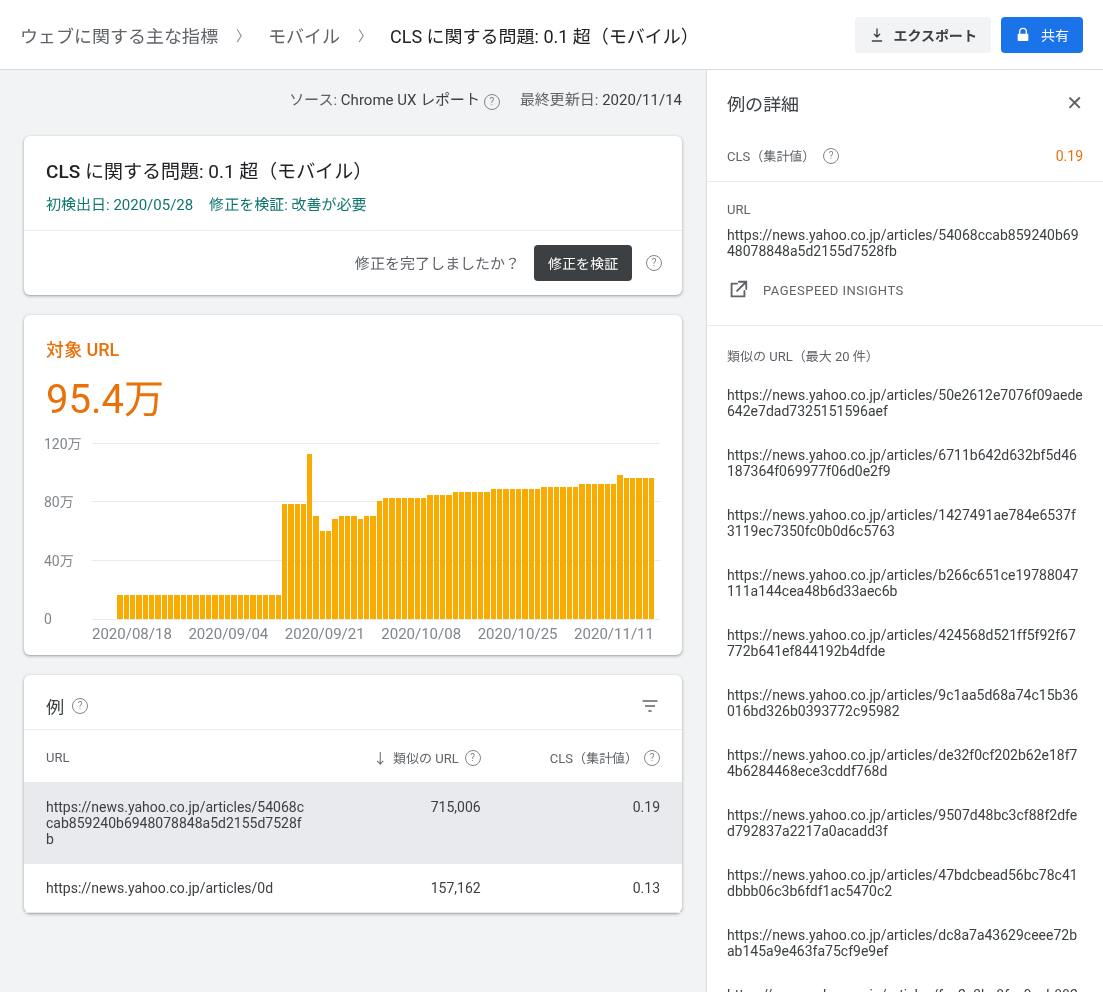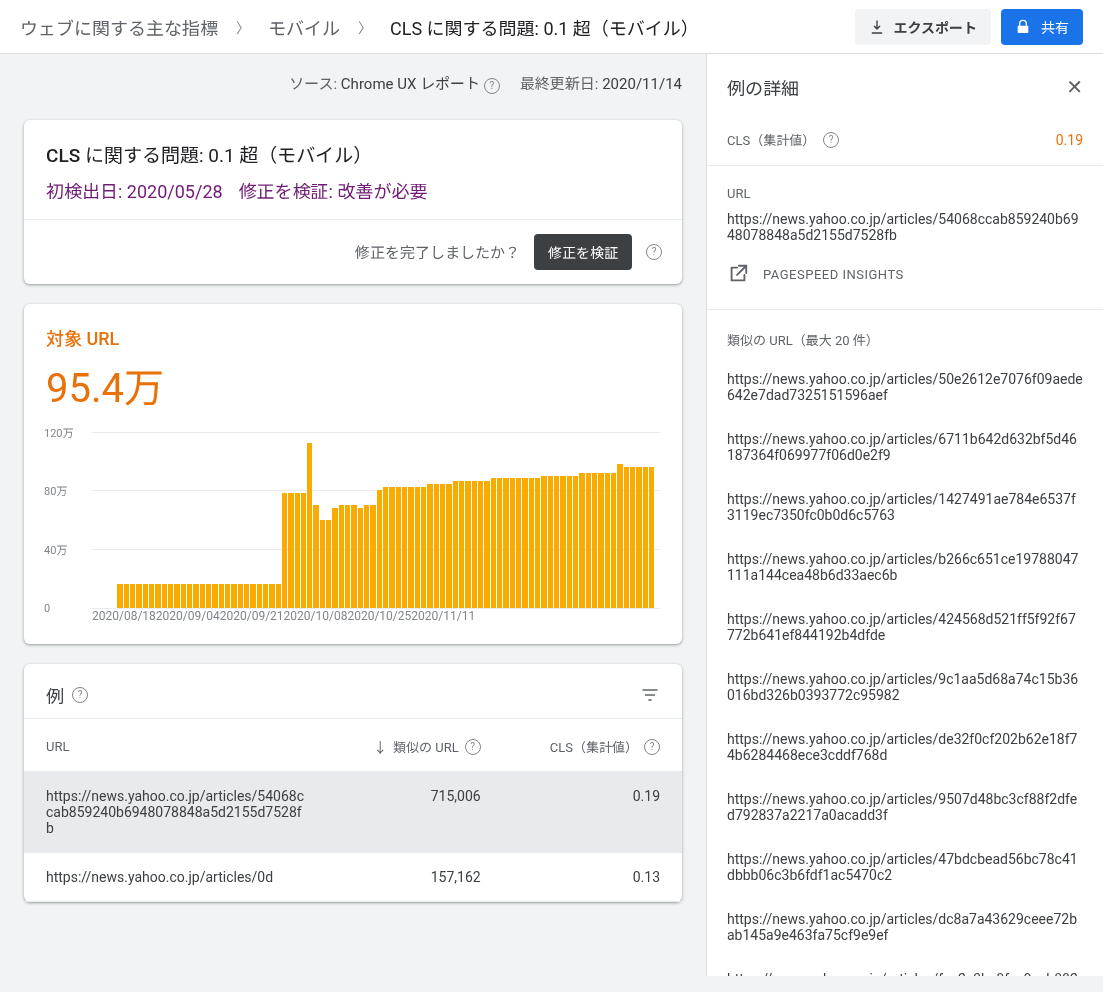--- a/index.html
+++ b/index.html
@@ -1,18 +1,18 @@
 <!DOCTYPE html>
 <html><head>
 <meta charset="utf-8">
 <style>
 * { box-sizing: border-box; margin: 0; padding: 0; }
 body { font-family: Roboto, "Noto Sans JP", Arial, sans-serif; background: #f1f3f4; color: #202124; width: 1103px; height: 992px; overflow: hidden; }
 
-.topbar { display: flex; align-items: center; justify-content: space-between; background: #fff; height: 54px; padding: 0 20px; border-bottom: 1px solid #dadce0; }
+.topbar { display: flex; align-items: center; justify-content: space-between; background: #fff; height: 70px; padding: 0 20px; border-bottom: 1px solid #dadce0; }
 .breadcrumbs { display: flex; align-items: center; gap: 18px; font-size: 18px; color: #5f6368; flex-wrap: wrap; }
 .breadcrumbs .crumb-link { color: #5f6368; cursor: pointer; }
 .breadcrumbs .crumb-current { color: #202124; }
 .breadcrumbs .sep { color: #80868b; font-size: 14px; }
 .topbar-actions { display: flex; gap: 10px; align-items: center; }
 .btn { display: inline-flex; align-items: center; gap: 8px; border-radius: 4px; font-size: 14px; height: 36px; padding: 0 14px; cursor: pointer; border: none; font-family: inherit; }
 .btn-light { background: #f1f3f4; color: #3c4043; font-weight: bold; }
 .btn-blue { background: #1a73e8; color: #fff; gap: 10px; }
 .icon { display: inline-flex; }
 
@@ -22,35 +22,35 @@
 
 .meta-row { display: flex; justify-content: flex-end; align-items: center; gap: 20px; padding: 18px 24px 6px; font-size: 15px; color: #5f6368; }
 .meta-row .val { color: #3c4043; }
 .help-circ { width: 16px; height: 16px; border: 1.5px solid #80868b; border-radius: 50%; display: inline-flex; align-items: center; justify-content: center; font-size: 10px; color: #80868b; cursor: pointer; }
 
 .card { background: #fff; margin: 20px 24px; border-radius: 6px; box-shadow: 0 1px 2px rgba(60,64,67,.3), 0 1px 3px 1px rgba(60,64,67,.15); }
 
 .card-head { padding: 20px 22px 16px; }
 .card-title { font-size: 19px; color: #202124; margin-bottom: 10px; }
 .card-title b { font-weight: 500; }
-.card-sub { color: #701a75; font-size: 18px; display: flex; gap: 16px; margin-top: 7px; }
+.card-sub { color: #0f766e; font-size: 15px; display: flex; gap: 16px; margin-top: 7px; }
 .card-detail { padding: 0 22px 18px; color: #5f6368; font-size: 15px; }
 .card-actions { display: flex; align-items: center; justify-content: flex-end; gap: 14px; padding: 14px 20px; border-top: 1px solid #e8eaed; }
 .txt-grey { color: #5f6368; font-size: 15px; }
 .btn-dark { background: #3c4043; color: #fff; }
 
 .chart-card { padding: 20px 22px 12px; }
 .chart-label { color: #e8710a; font-size: 18px; font-weight: 500; }
 .chart-big { color: #e8710a; font-size: 40px; margin: 6px 0 18px; }
 .chart-area { position: relative; height: 200px; }
 .ygrid { position: absolute; left: 0; right: 0; height: 1px; background: #e8eaed; }
-.ylabel { position: absolute; left: -2px; font-size: 11px; color: #80868b; transform: translateY(-50%); }
+.ylabel { position: absolute; left: -2px; font-size: 14px; color: #80868b; transform: translateY(-50%); }
 .bars { position: absolute; left: 46px; right: 6px; bottom: 24px; top: 0; display: flex; align-items: flex-end; gap: 1px; }
 .bar { flex: 1; background: #f9ab00; }
-.xlabels { position: absolute; left: 46px; right: 6px; bottom: 9px; display: flex; font-size: 12px; color: #80868b; }
+.xlabels { position: absolute; left: 46px; right: 6px; bottom: 0; display: flex; justify-content: space-between; font-size: 15px; color: #80868b; }
 
 .ex-card { padding: 0; }
 .ex-head { display: flex; align-items: center; justify-content: space-between; padding: 18px 22px 10px; }
 .ex-title { font-size: 18px; color: #3c4043; display: flex; align-items: center; gap: 8px; }
 .tbl { width: 100%; border-collapse: collapse; }
 .tbl th { text-align: left; font-weight: 400; color: #5f6368; font-size: 13px; padding: 18px 22px 14px; border-bottom: 1px solid #e8eaed; border-top: 1px solid #e8eaed; }
 .tbl th.r, .tbl td.r { text-align: right; }
 .tbl td { padding: 16px 22px; font-size: 14px; color: #3c4043; border-bottom: 1px solid #e8eaed; vertical-align: top; }
 .tbl tr.sel { background: #e8eaed; }
 .tbl td.url { word-break: break-all; max-width: 260px; }

